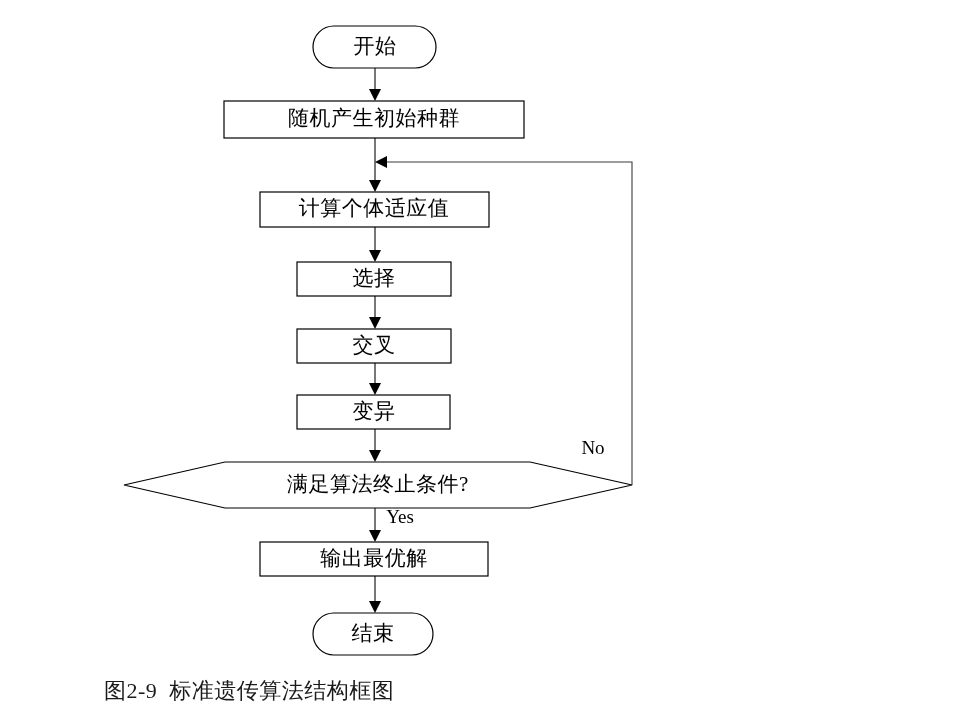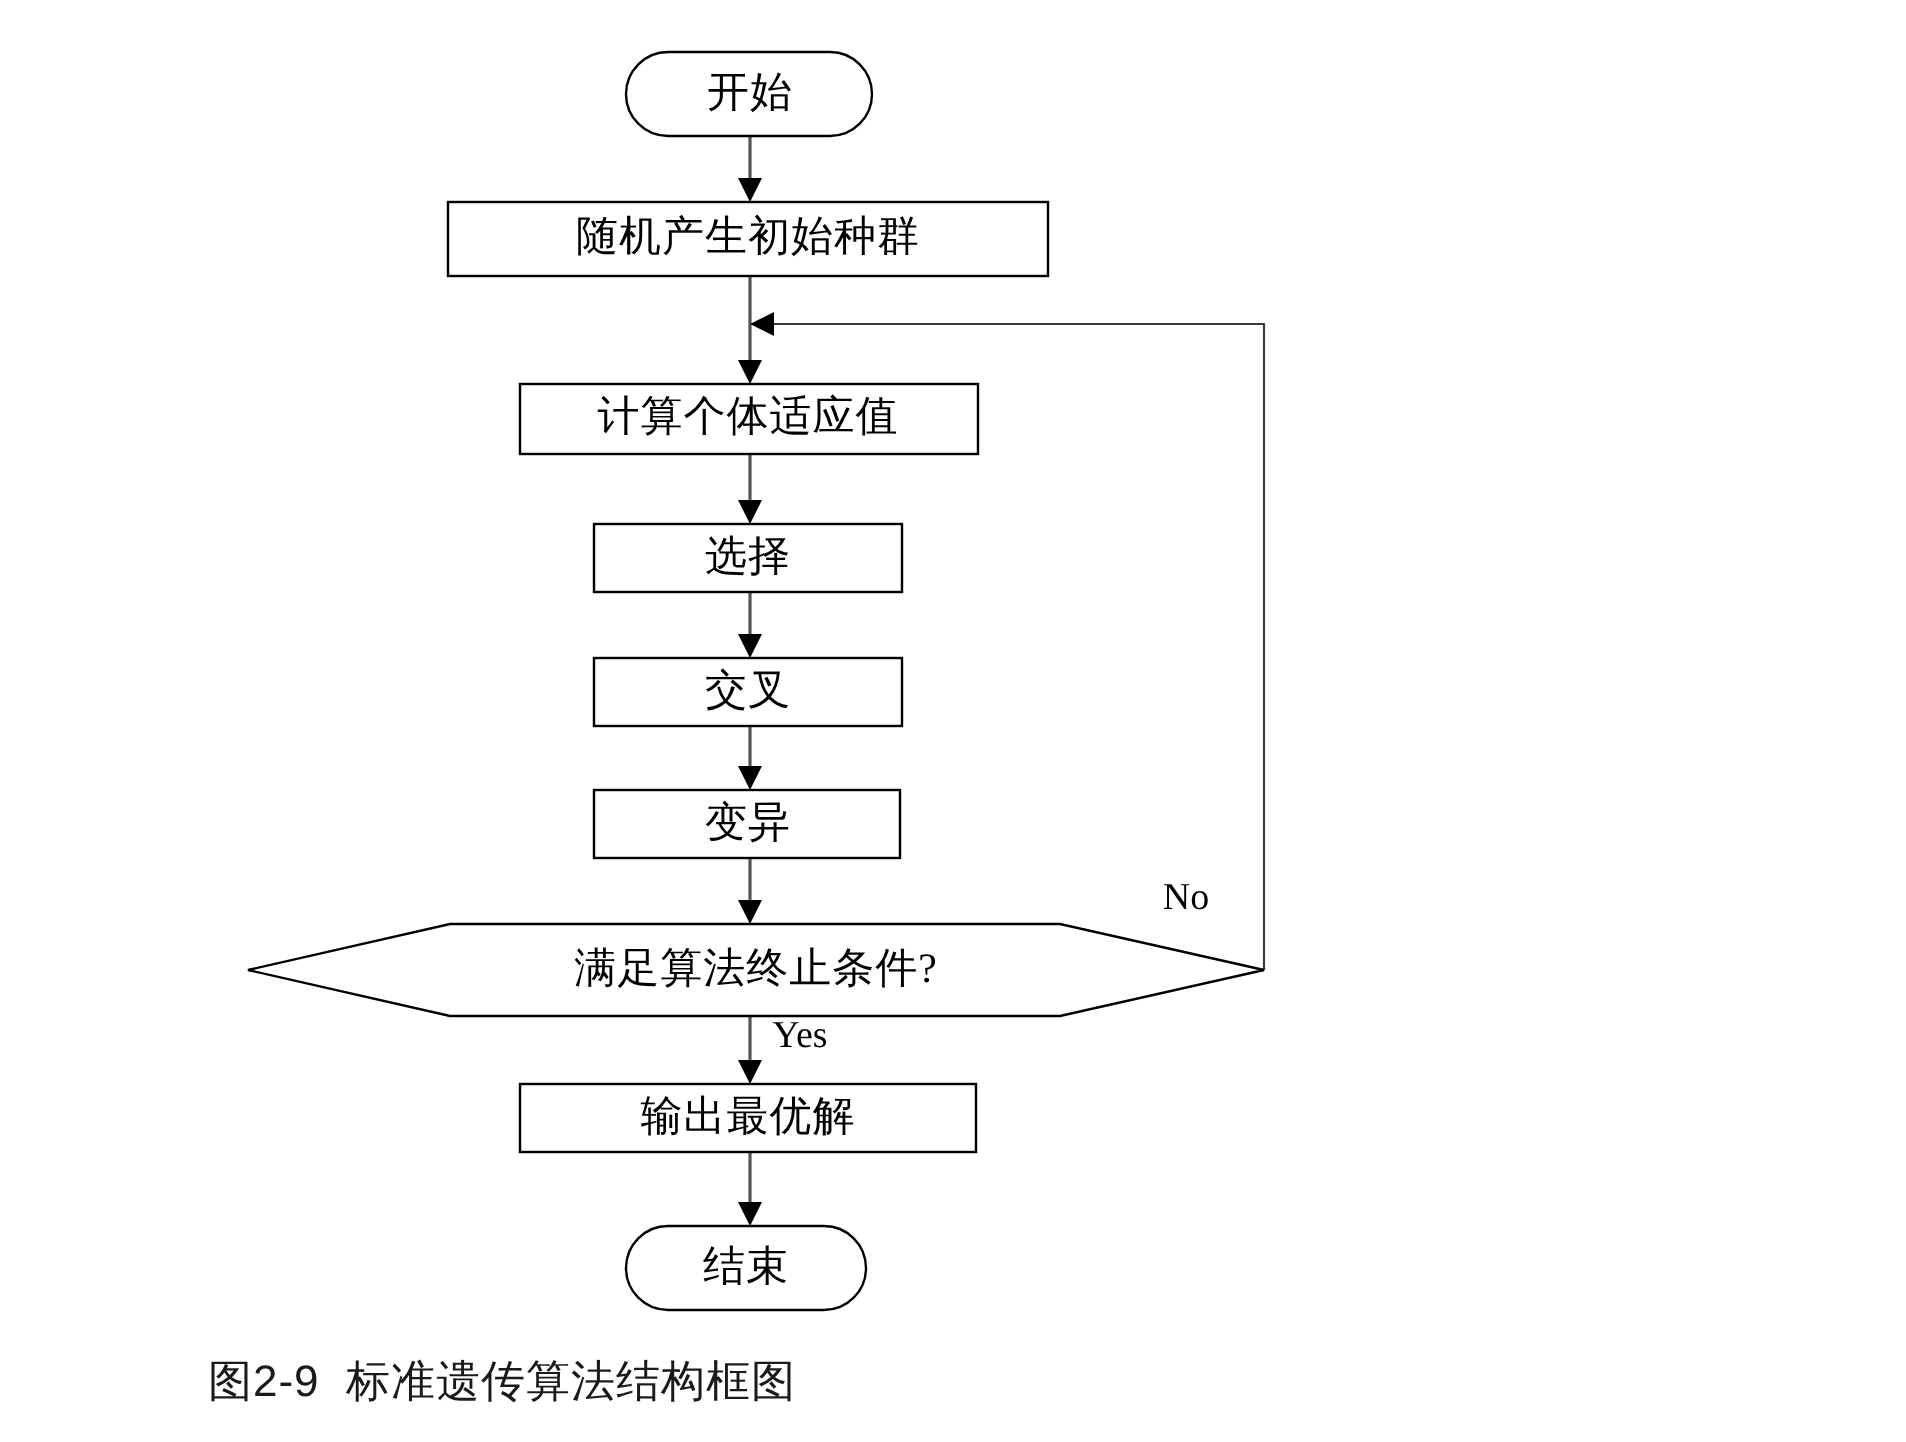--- a/index.html
+++ b/index.html
@@ -41,21 +41,21 @@
     font-family: "Liberation Serif", "DejaVu Serif", serif;
     font-size: 19px;
     fill: #000000;
     text-anchor: middle;
     dominant-baseline: middle;
   }
   .caption-text {
     position: absolute;
     left: 104px;
     top: 676px;
-    font-family: Liberation Sans, sans-serif;
+    font-family: Liberation Serif, serif;
     font-size: 22px;
     color: #1a1a1a;
     white-space: pre;
     letter-spacing: 0.5px;
   }
   .shape-outline {
     fill: #ffffff;
     stroke: #000000;
     stroke-width: 1.2;
   }

